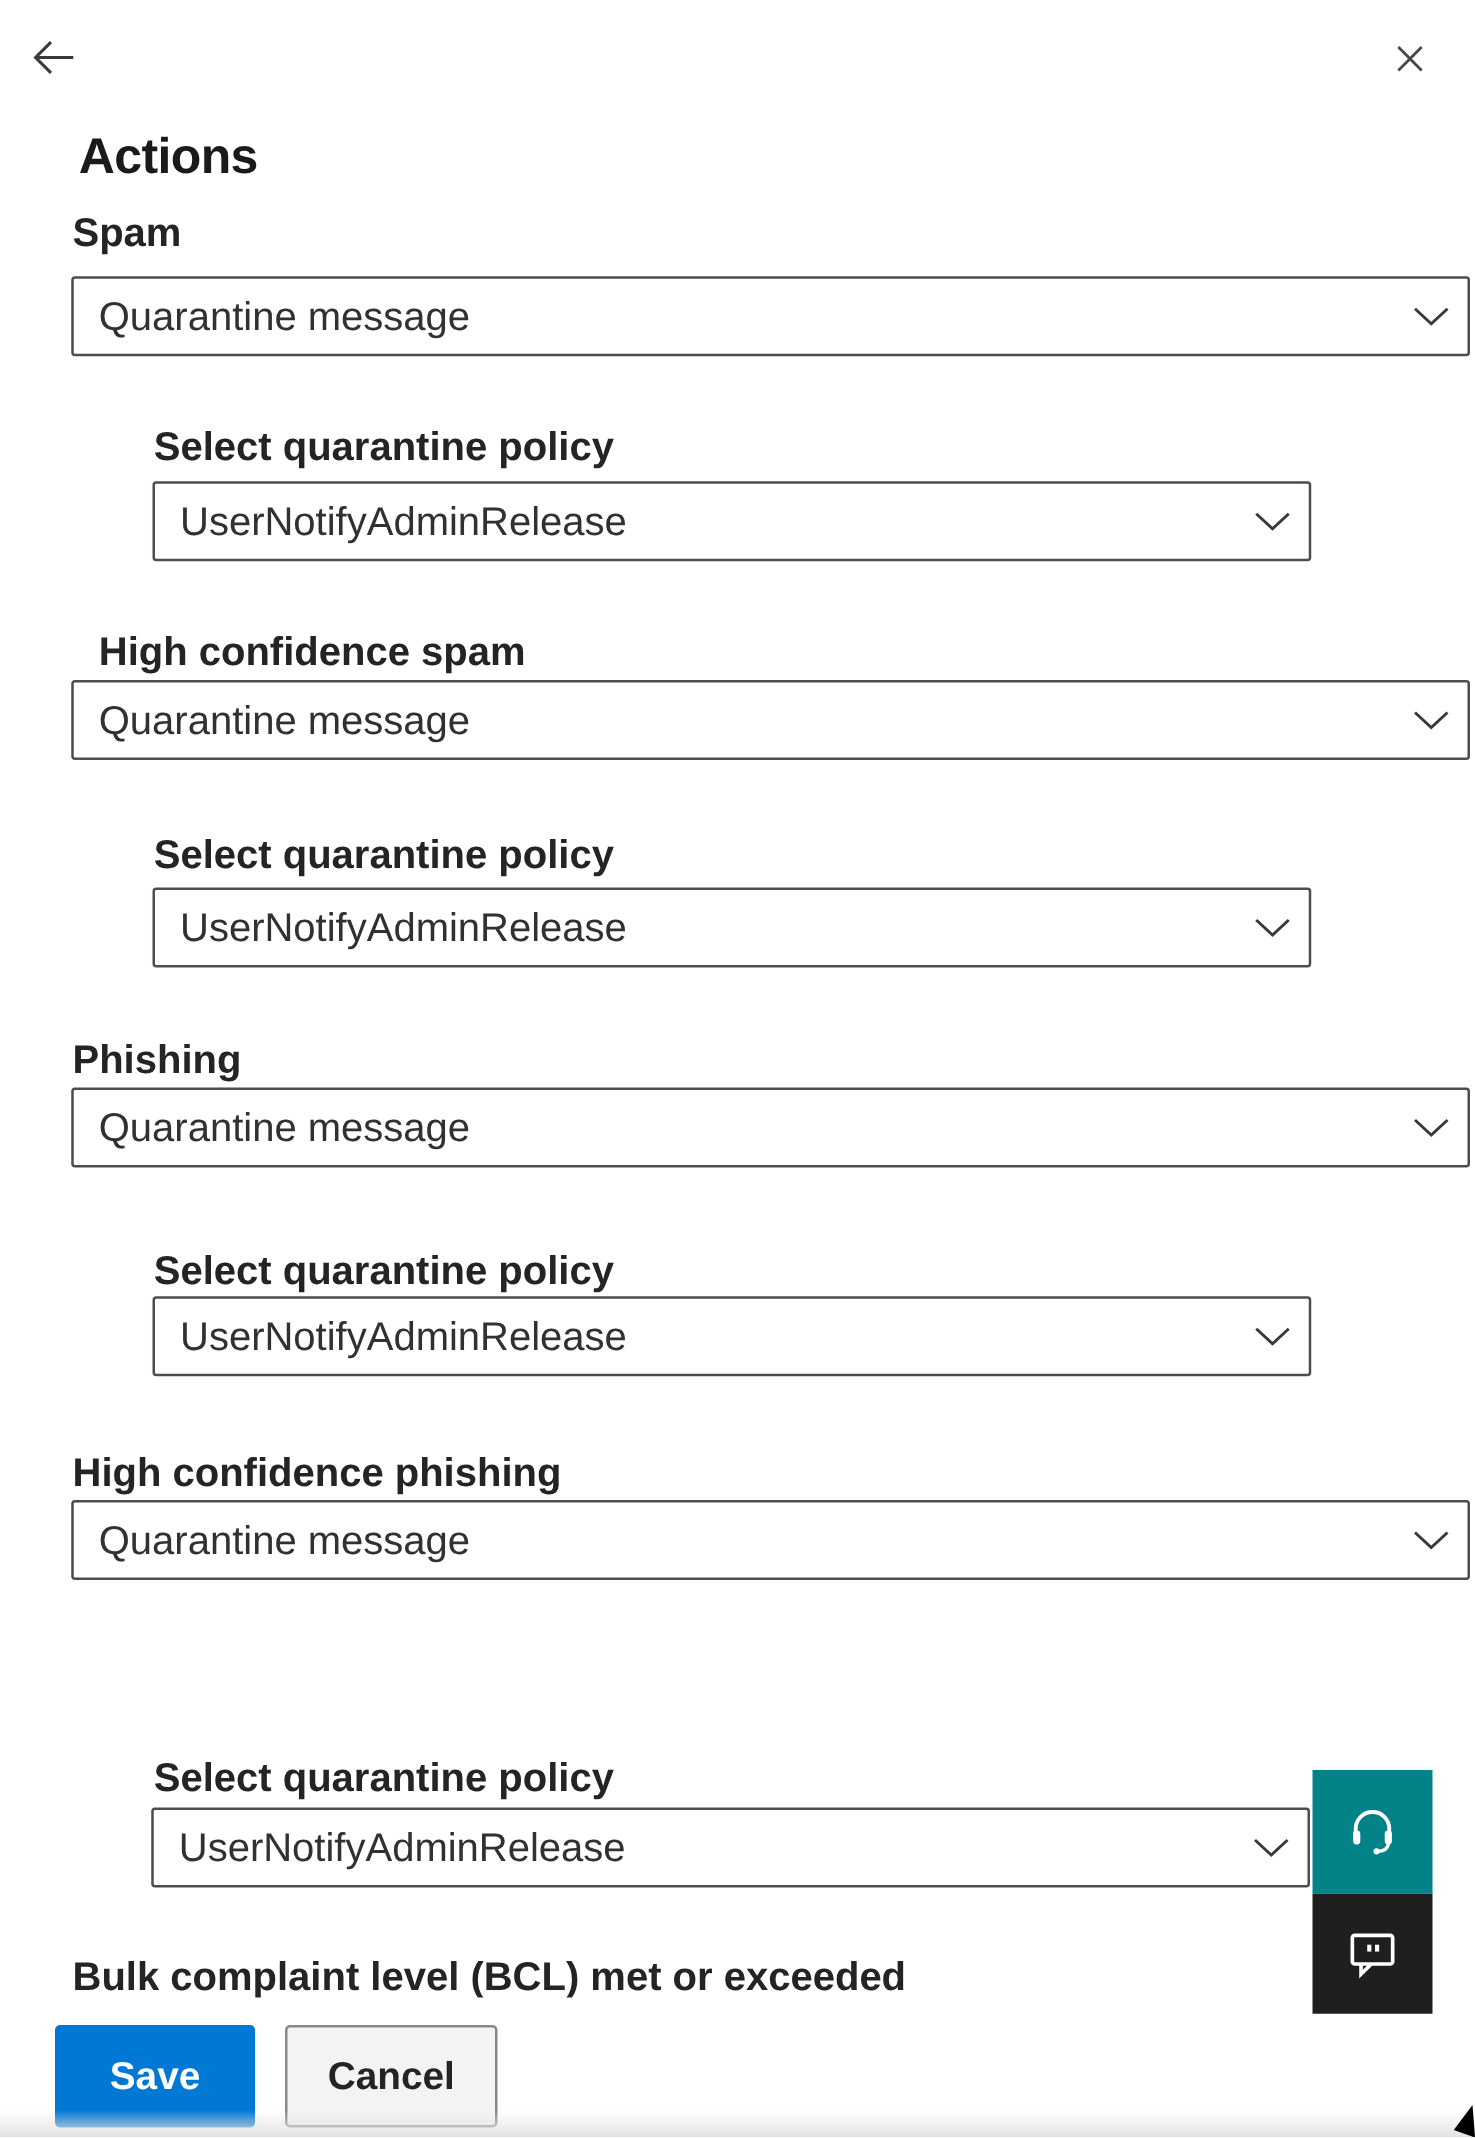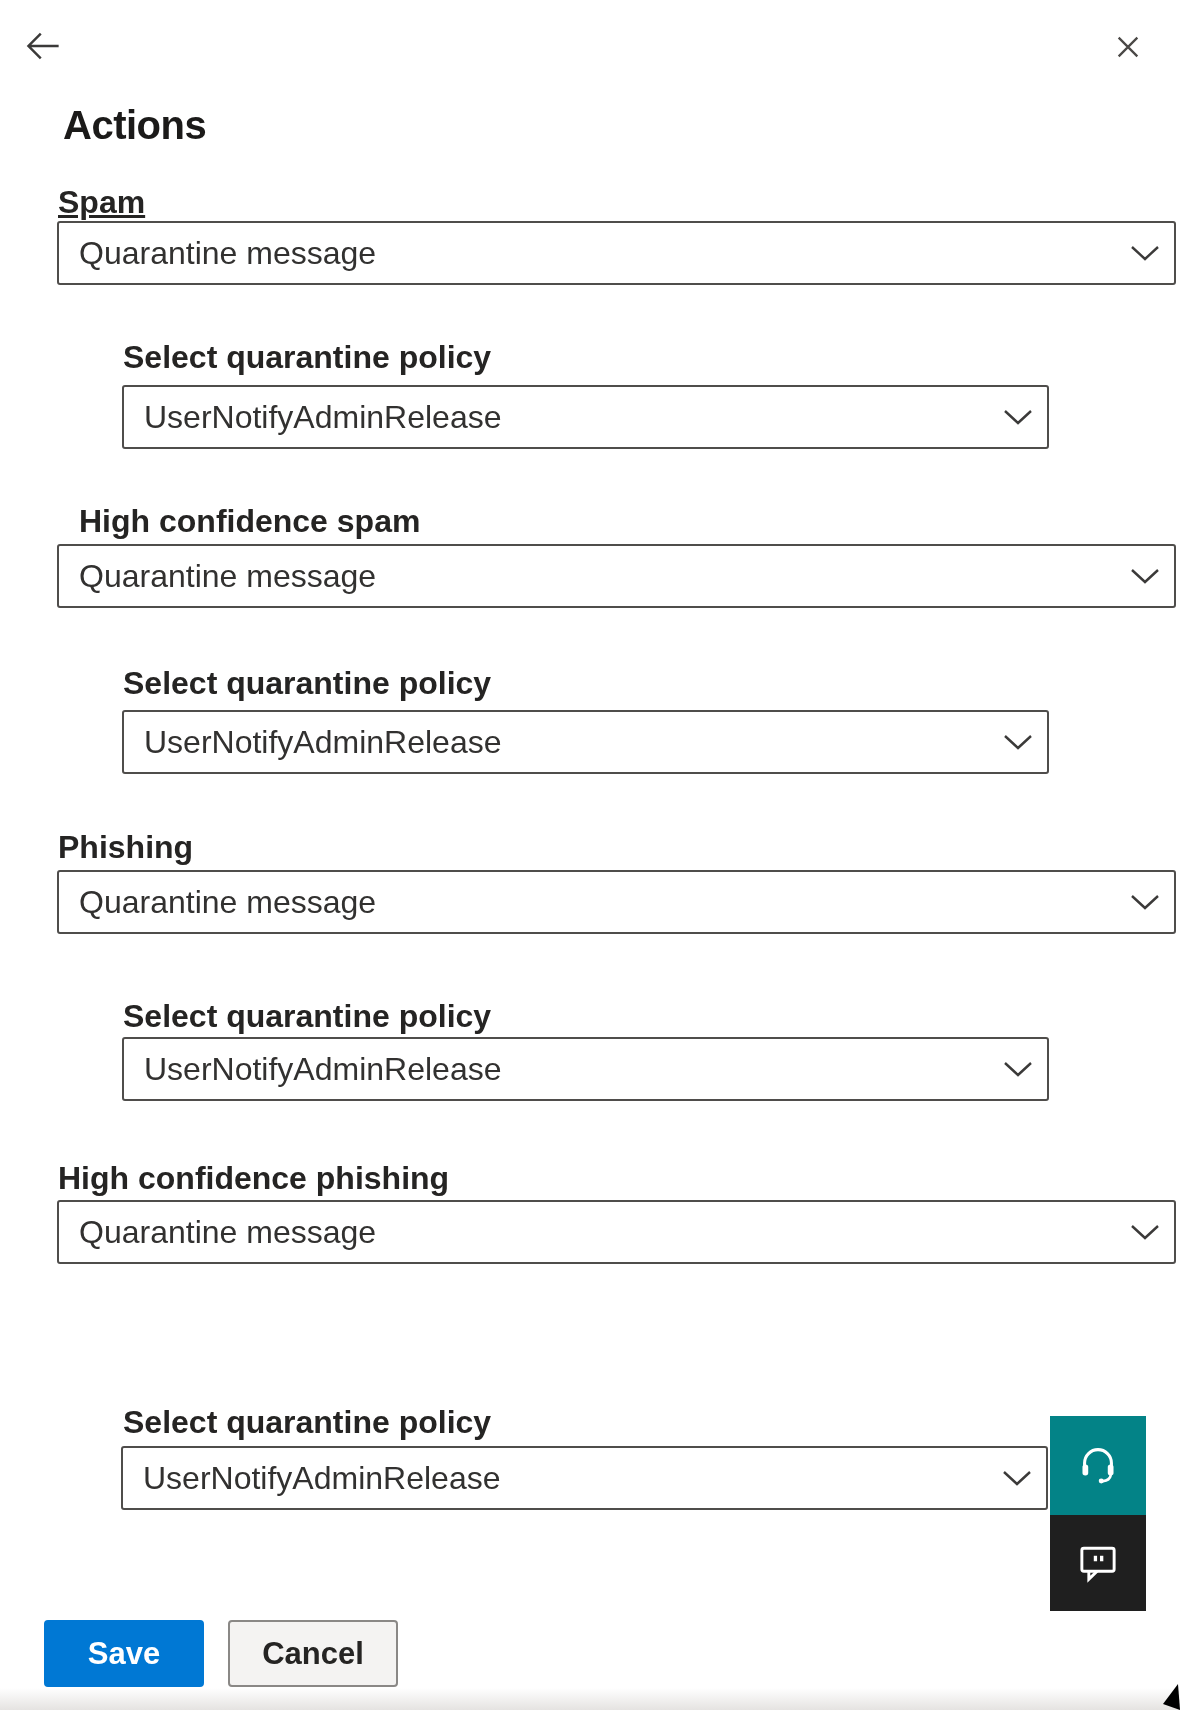--- a/index.html
+++ b/index.html
@@ -21,21 +21,21 @@
   .dropdown .chev{position:absolute;right:14px;top:50%;margin-top:-8px;}
   .main-dd{left:57px;width:1119px;}
   .sub-dd{left:122px;width:927px;}
   .note{
     position:absolute;left:57px;top:1308px;width:1115px;
     font-size:27px;line-height:34px;color:#2d2c2b;letter-spacing:-0.3px;
   }
   .bcl-label{z-index:1;}
   .footer{position:absolute;left:0;top:1598px;width:1180px;height:112px;background:#ffffff;z-index:2;}
   .btn{
-    position:absolute;top:22px;height:67px;box-sizing:border-box;border-radius:4px;
+    position:absolute;top:22px;height:82px;box-sizing:border-box;border-radius:4px;
     font-family:"Liberation Sans",sans-serif;font-size:31px;font-weight:600;cursor:pointer;text-align:center;
   }
   .save-btn{left:44px;width:160px;background:#0078d4;border:2px solid #0078d4;color:#ffffff;}
   .cancel-btn{left:228px;width:170px;background:#f4f3f2;border:2px solid #8a8886;color:#252423;}
   .bottom-fade{position:absolute;left:0;top:1688px;width:1180px;height:22px;z-index:3;
     background:linear-gradient(to bottom, rgba(255,255,255,0), #e5e3e1);pointer-events:none;}
   .widget-btn{
     position:absolute;left:1050px;width:96px;border:none;padding:0;cursor:pointer;z-index:4;
     display:flex;align-items:center;justify-content:center;
   }
@@ -58,21 +58,21 @@
   <button class="icon-btn close-btn">
     <span>
       <svg width="32" height="32" viewBox="0 0 24 24" fill="none">
         <path d="M5 5 L19 19 M19 5 L5 19" stroke="#4a4846" stroke-width="1.7" fill="none"></path>
       </svg>
     </span>
   </button>
 
   <h1 class="page-title">Actions</h1>
 
-  <div class="field-label" style="left:58px;top:184px;text-decoration:underline;">Spam</div>
+  <div class="field-label" style="left:58px;top:168px;">Spam</div>
   <div class="dropdown main-dd" style="top:221px;">
     <span class="value">Quarantine message</span>
     <span class="chev">
       <svg width="30" height="17" viewBox="0 0 30 17" fill="none">
           <path d="M2 2 L15 14 L28 2" stroke="#3b3a39" stroke-width="2.4" fill="none"></path>
         </svg>
     </span>
   </div>
 
   <div class="field-label" style="left:123px;top:339px;">Select quarantine policy</div>
@@ -139,20 +139,21 @@
   <div class="field-label" style="left:123px;top:1404px;">Select quarantine policy</div>
   <div class="dropdown sub-dd" style="left:121px;top:1446px;">
     <span class="value">UserNotifyAdminRelease</span>
     <span class="chev">
       <svg width="30" height="17" viewBox="0 0 30 17" fill="none">
           <path d="M2 2 L15 14 L28 2" stroke="#3b3a39" stroke-width="2.4" fill="none"></path>
         </svg>
     </span>
   </div>
 
+  <div class="field-label bcl-label" style="left:58px;top:1563px;">Bulk complaint level (BCL) met or exceeded</div>
 
   <div class="footer">
     <button class="btn save-btn">Save</button>
     <button class="btn cancel-btn">Cancel</button>
   </div>
   <div class="bottom-fade"></div>
 
   <button class="widget-btn help-widget">
     <span>
       <svg width="46" height="46" viewBox="0 0 24 24" fill="none">

